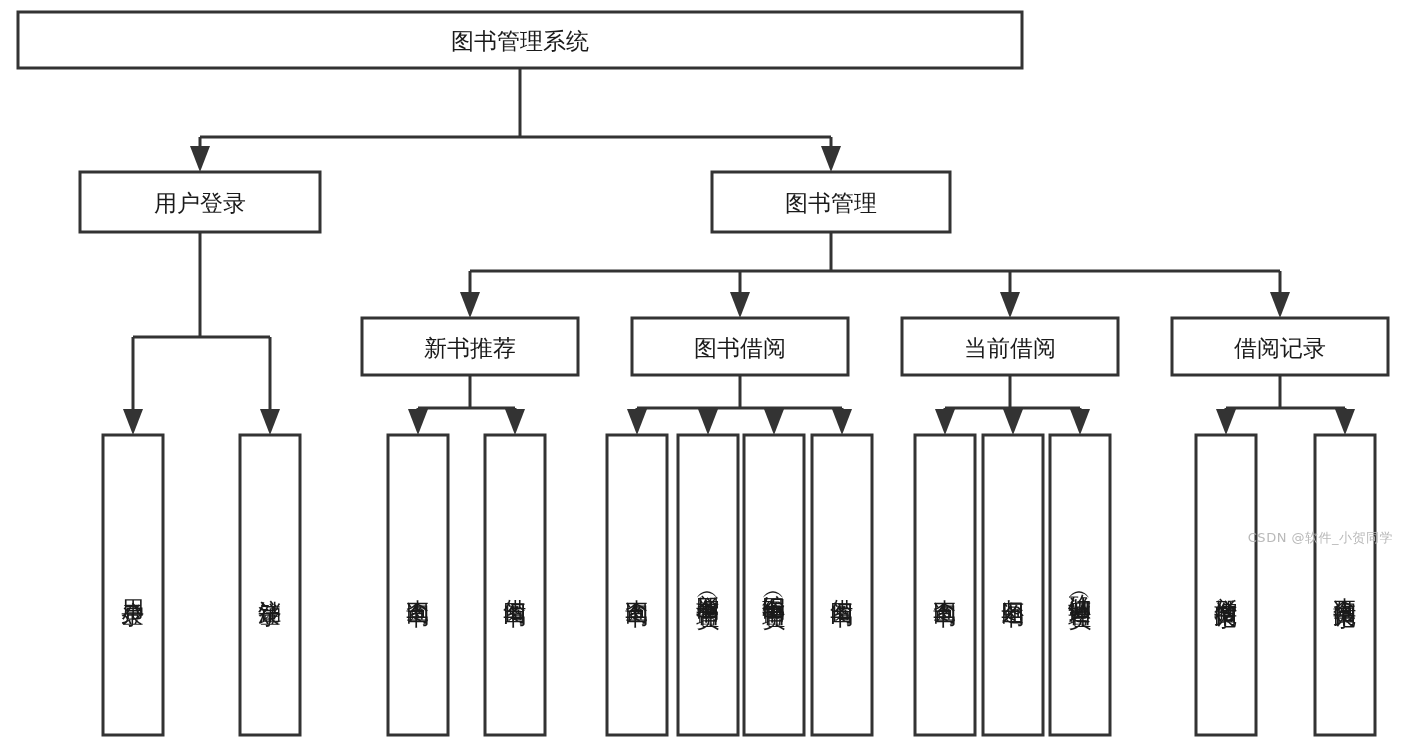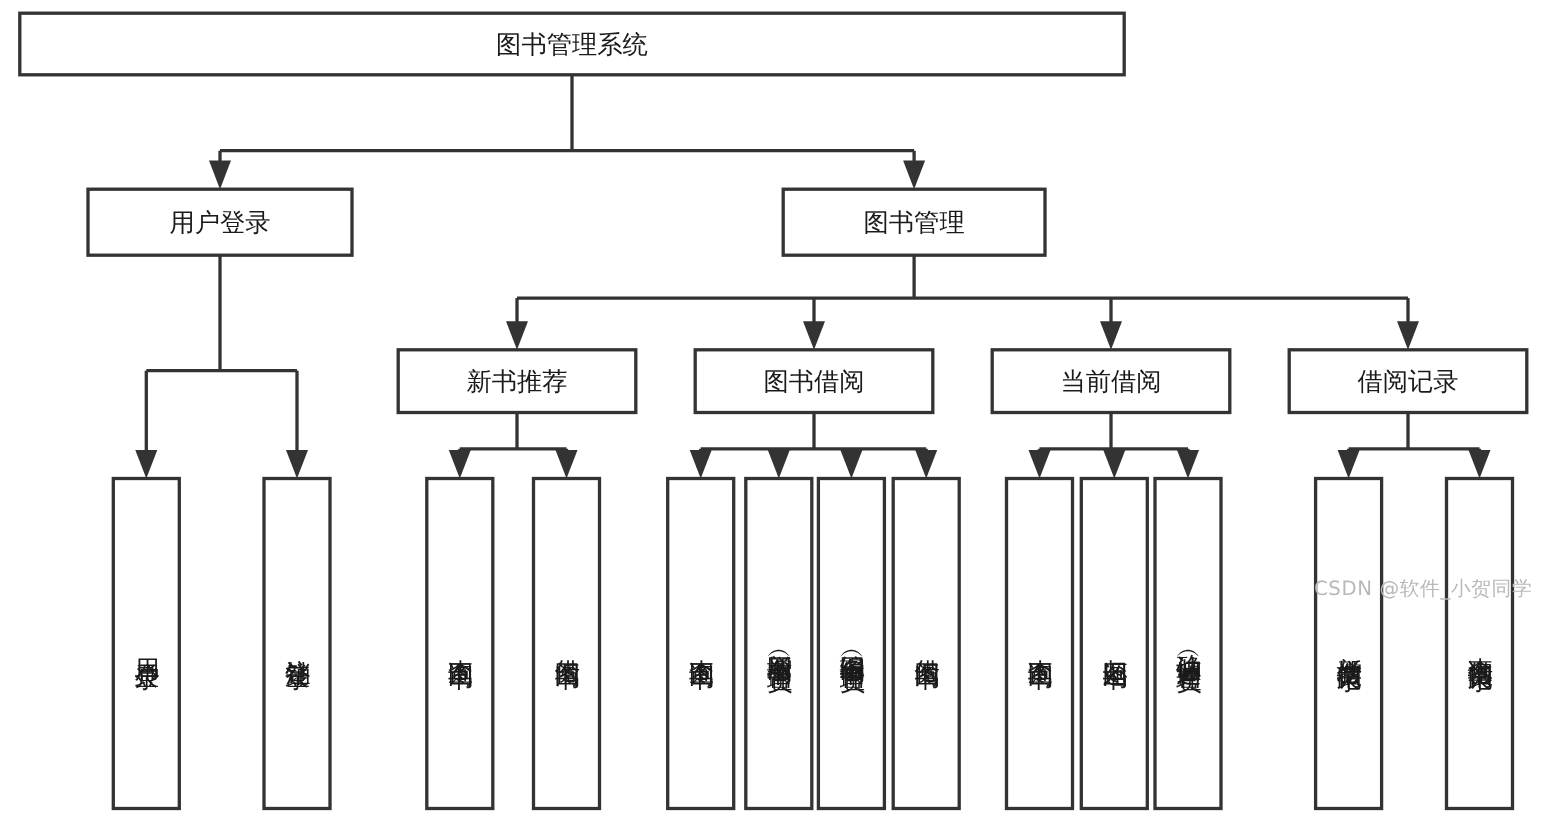--- a/index.html
+++ b/index.html
@@ -46,21 +46,21 @@
     line-height:1.16;
     letter-spacing:2px;
     color:#1a1a1a;
     white-space:nowrap;
     font-family:"DejaVu Sans","Liberation Sans",sans-serif;
   }
   .watermark{
     position:absolute;
     right:12px;
     bottom:8px;
-    font-size:18px;
+    font-size:13px;
     color:#b9b9b9;
     letter-spacing:0.5px;
     font-family:"DejaVu Sans","Liberation Sans",sans-serif;
     white-space:nowrap;
     user-select:none;
   }
 </style>
 </head>
 <body>
 

